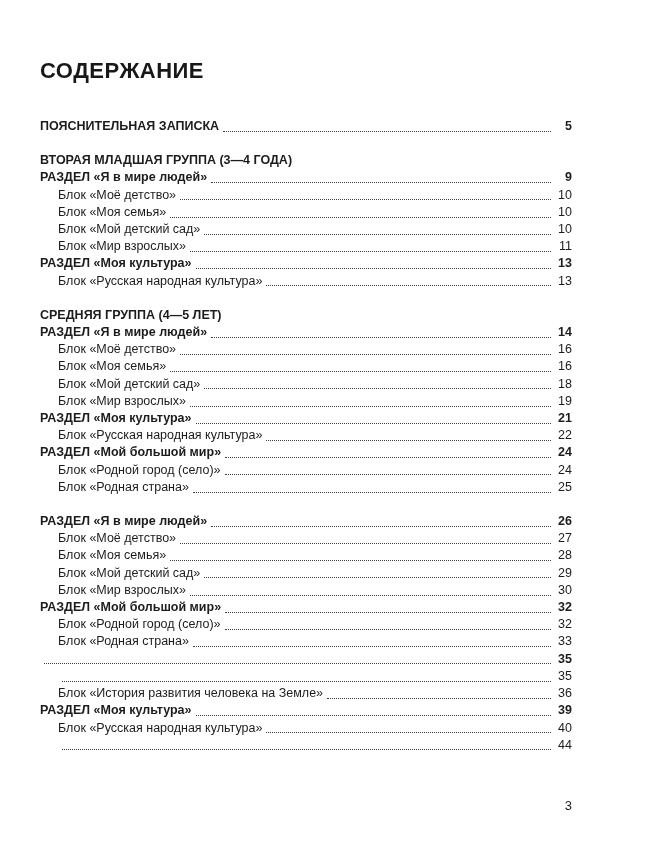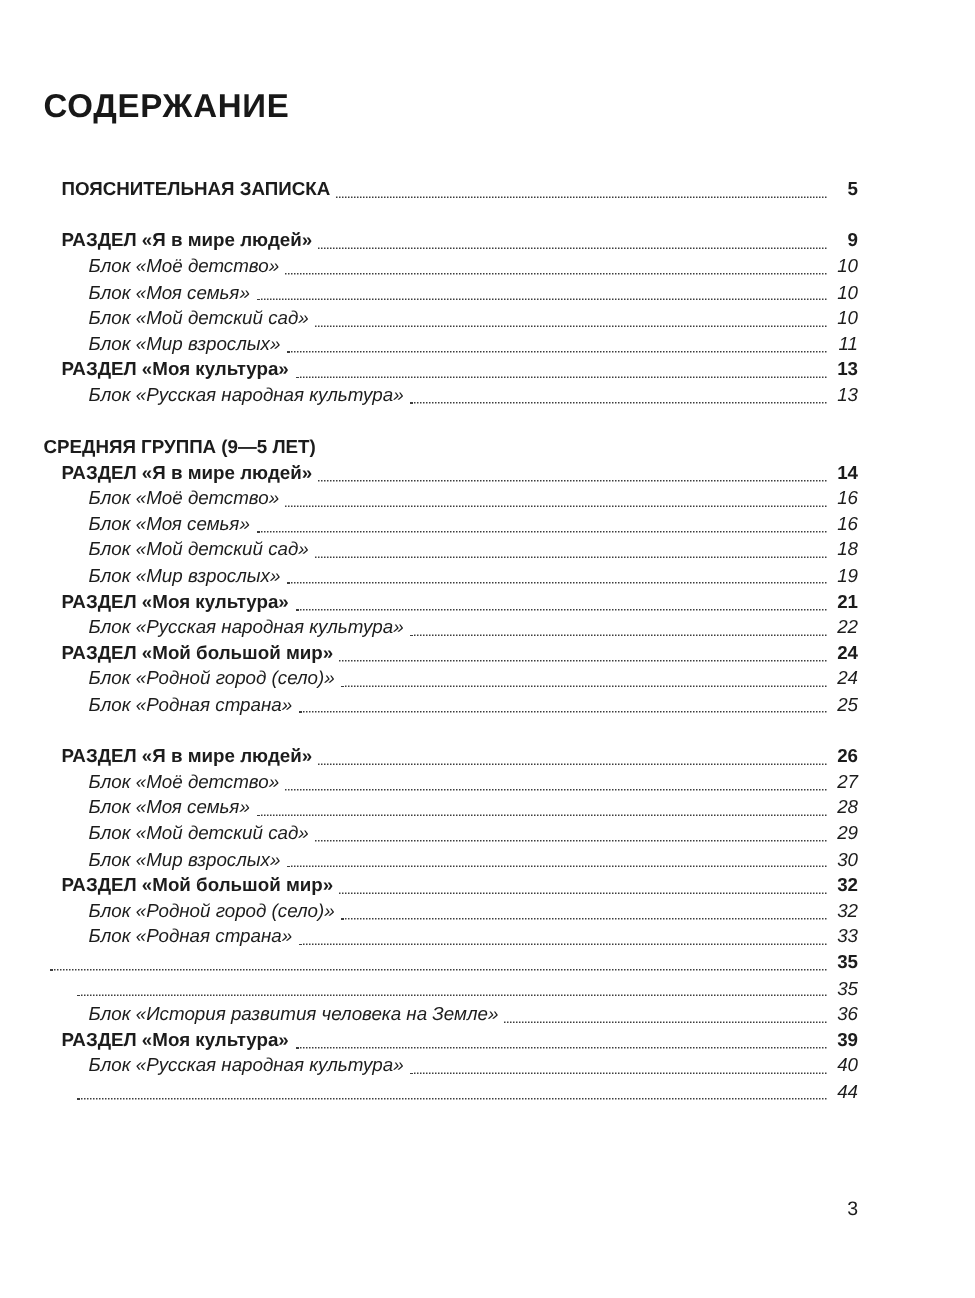--- a/index.html
+++ b/index.html
@@ -8,21 +8,21 @@
     background: #ffffff;
   }
   .page {
     position: relative;
     width: 650px;
     height: 865px;
     box-sizing: border-box;
     background: #ffffff;
     color: #1c1c1c;
     font-family: "Liberation Sans", sans-serif;
-    padding: 58px 78px 0 29px;
+    padding: 58px 78px 0 40px;
     overflow: hidden;
   }
   .doc-title {
     font-size: 22px;
     font-weight: bold;
     letter-spacing: 0.5px;
     margin: 0 0 34px 0;
     color: #181818;
   }
   .toc {
@@ -32,25 +32,23 @@
   .toc-row {
     display: flex;
   }
   .toc-row.top,
   .toc-row.razdel {
     font-weight: bold;
   }
   .toc-row.blok {
     padding-left: 18px;
     font-weight: normal;
-    font-style: italic;
   }
   .toc-label {
     white-space: nowrap;
-    margin-left: 12px;
   }
   .toc-leader {
     flex: 1;
     min-width: 12px;
     margin: 0 4px 3.5px 4px;
     border-bottom: 1.6px dotted #3d3d3d;
     align-self: flex-end;
     font-weight: normal;
   }
   .toc-page {
@@ -78,20 +76,21 @@
 <div class="page">
   <h1 class="doc-title">СОДЕРЖАНИЕ</h1>
 
   <div class="toc">
       <div class="toc-row top">
         <span class="toc-label">ПОЯСНИТЕЛЬНАЯ ЗАПИСКА</span>
         <span class="toc-leader"></span>
         <span class="toc-page">5</span>
       </div>
       <div class="toc-group">
+        <div class="toc-heading">ВТОРАЯ МЛАДШАЯ ГРУППА (3—4 ГОДА)</div>
         <div class="toc-row razdel">
           <span class="toc-label">РАЗДЕЛ «Я в мире людей»</span>
           <span class="toc-leader"></span>
           <span class="toc-page">9</span>
         </div>
         <div class="toc-row blok">
           <span class="toc-label">Блок «Моё детство»</span>
           <span class="toc-leader"></span>
           <span class="toc-page">10</span>
         </div>
@@ -115,21 +114,21 @@
           <span class="toc-leader"></span>
           <span class="toc-page">13</span>
         </div>
         <div class="toc-row blok">
           <span class="toc-label">Блок «Русская народная культура»</span>
           <span class="toc-leader"></span>
           <span class="toc-page">13</span>
         </div>
       </div>
       <div class="toc-group">
-        <div class="toc-heading">СРЕДНЯЯ ГРУППА (9—5 ЛЕТ)</div>
+        <div class="toc-heading">СРЕДНЯЯ ГРУППА (4—5 ЛЕТ)</div>
         <div class="toc-row razdel">
           <span class="toc-label">РАЗДЕЛ «Я в мире людей»</span>
           <span class="toc-leader"></span>
           <span class="toc-page">14</span>
         </div>
         <div class="toc-row blok">
           <span class="toc-label">Блок «Моё детство»</span>
           <span class="toc-leader"></span>
           <span class="toc-page">16</span>
         </div>

